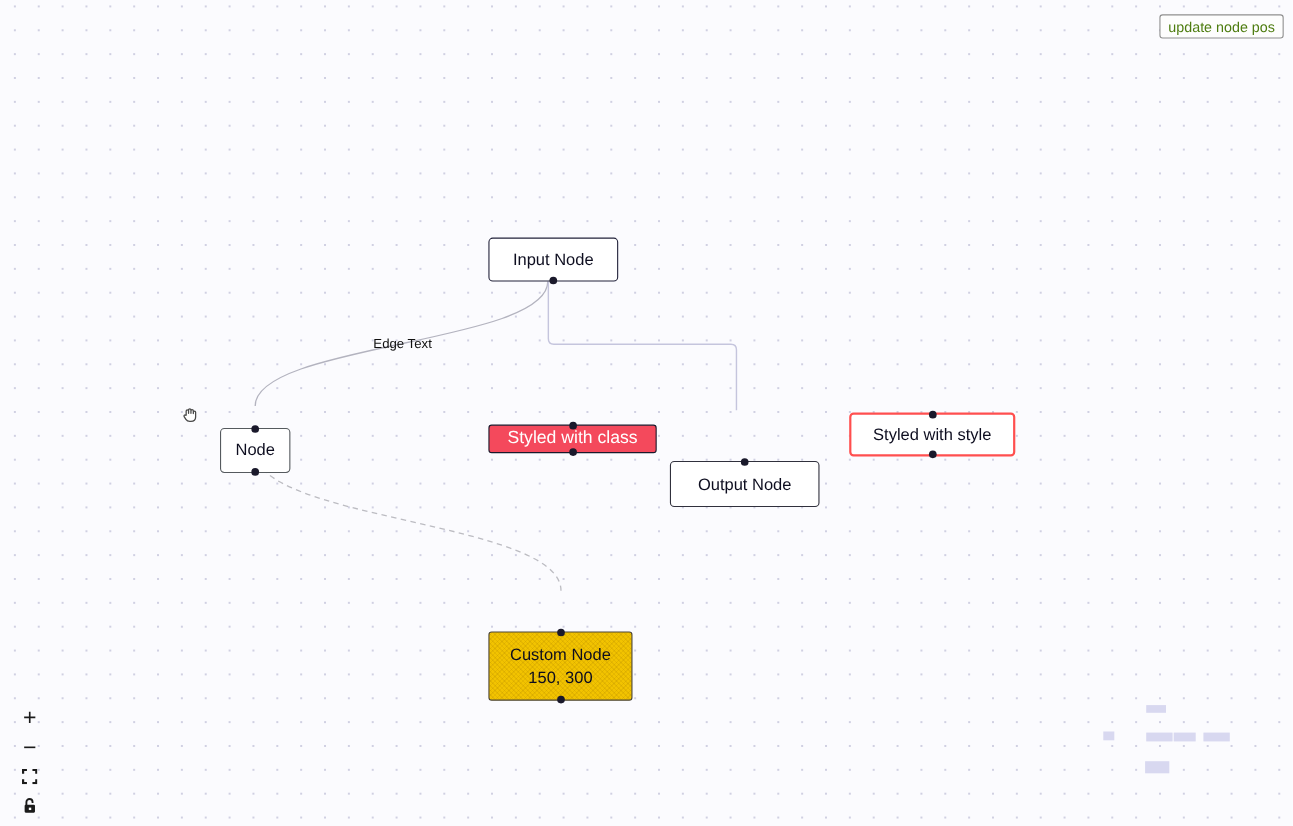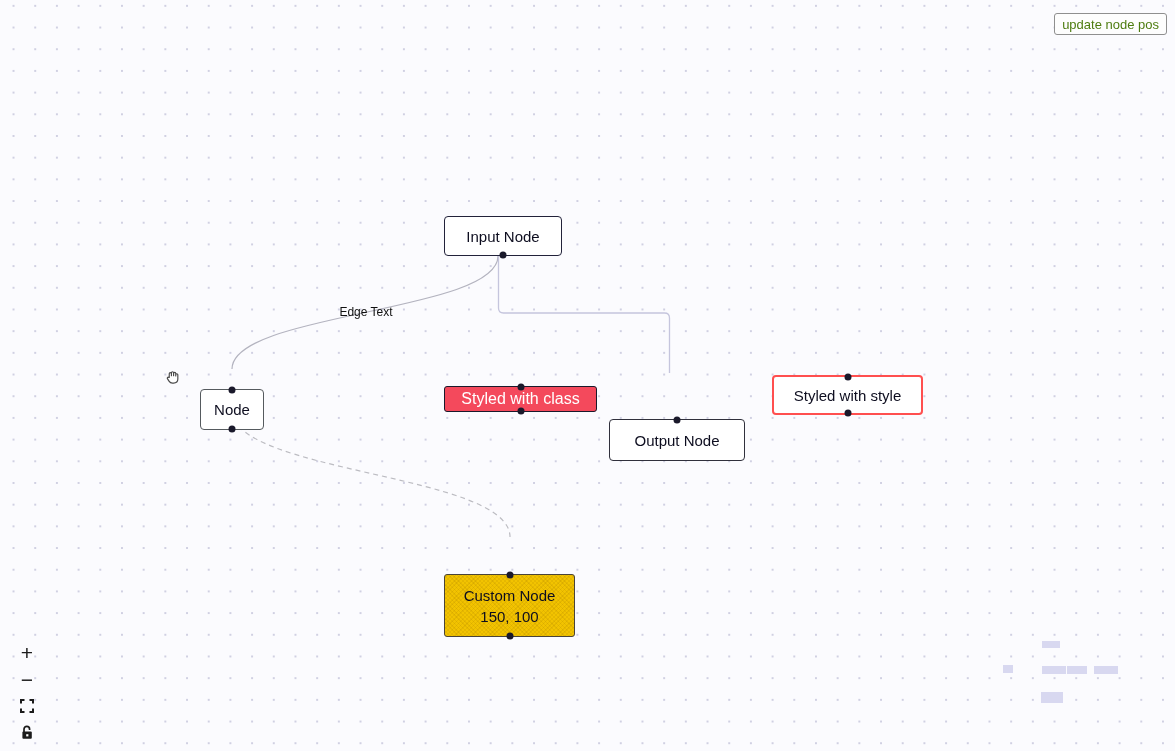--- a/index.html
+++ b/index.html
@@ -145,21 +145,21 @@
   </div>
 
   <div class="node node-styled-style">
     <span>Styled with style</span>
     <span class="handle handle-top"></span>
     <span class="handle handle-bottom"></span>
   </div>
 
   <div class="node node-custom">
     <div>Custom Node</div>
-    <div>150, 100</div>
+    <div>150, 300</div>
     <span class="handle handle-top"></span>
     <span class="handle handle-bottom"></span>
   </div>
 
   <button class="update-btn">update node pos</button>
 
   <div class="controls">
     <button class="ctrl-btn">+</button>
     <button class="ctrl-btn">−</button>
     <button class="ctrl-btn">

